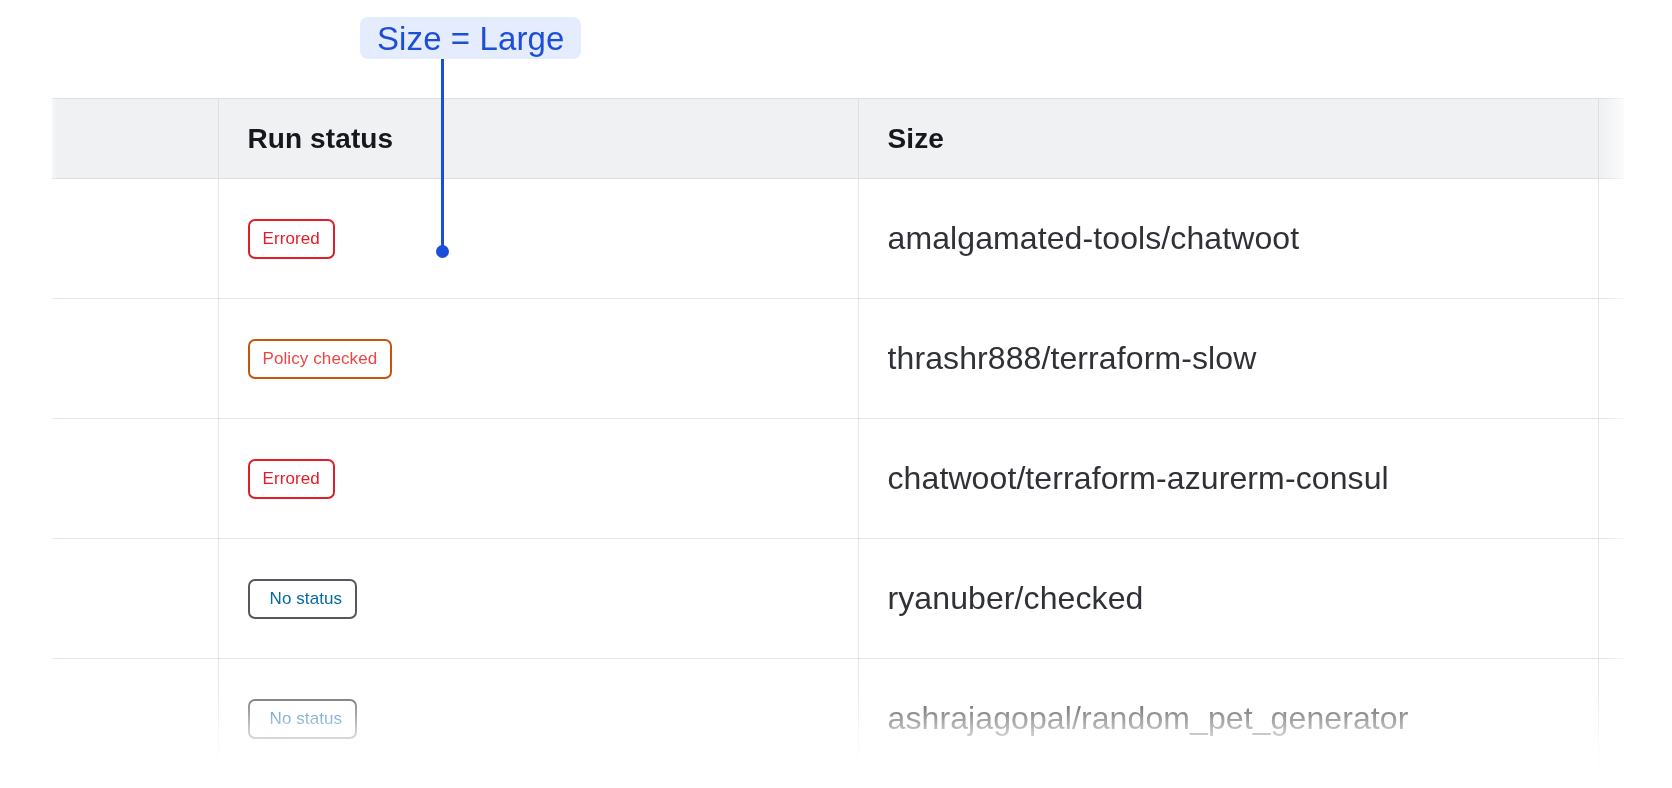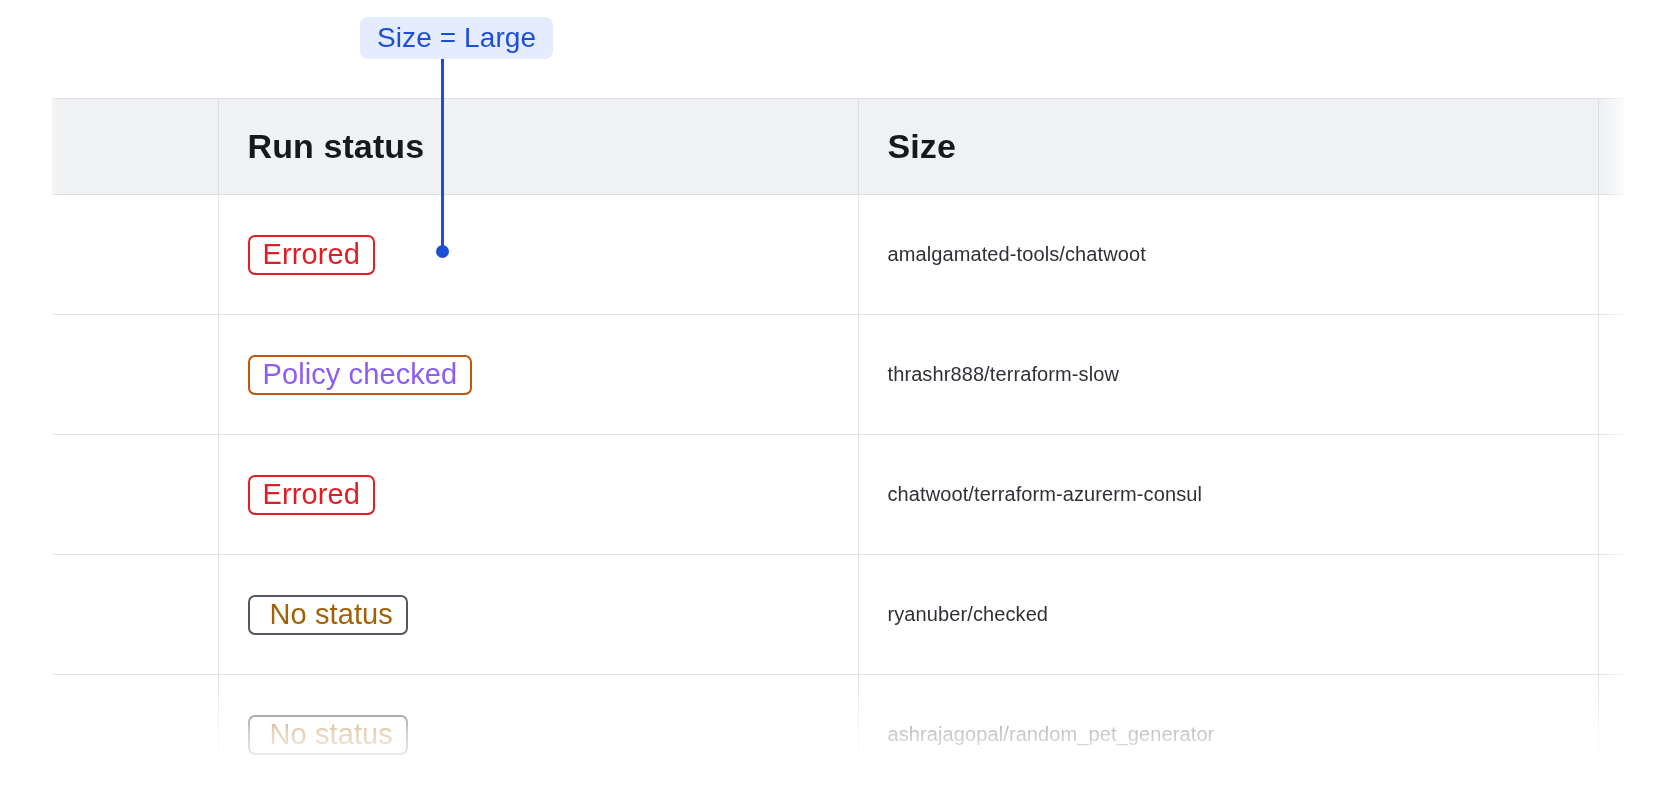--- a/index.html
+++ b/index.html
@@ -35,21 +35,21 @@
     display: flex;
     align-items: center;
     justify-content: center;
     padding: 0 17px;
     background: #e4ecfd;
     border-radius: 8px;
     box-sizing: border-box;
     z-index: 40;
   }
   .callout-label {
-    font-size: 28px;
+    font-size: 33px;
     line-height: 1;
     color: #1d4ed8;
     font-family: "Liberation Sans", sans-serif;
     white-space: nowrap;
     letter-spacing: 0.1px;
   }
 
   .leader-line {
     position: absolute;
     left: 441px;
@@ -86,25 +86,25 @@
     width: 1572px;
     background: #ffffff;
   }
   table.grid col.c-spacer   { width: 166px; }
   table.grid col.c-status   { width: 640px; }
   table.grid col.c-repo     { width: 740px; }
   table.grid col.c-tail     { width: 26px; }
 
   thead th {
     background: #f0f1f3;
-    height: 96px;
+    height: 80px;
     padding: 0 0 0 29px;
     text-align: left;
     vertical-align: middle;
-    font-size: 34px;
+    font-size: 28px;
     font-weight: bold;
     color: #16181d;
     border-top: 1px solid #dcdee3;
     border-bottom: 1px solid #dcdee3;
     border-right: 1px solid #dcdee3;
     box-sizing: border-box;
     letter-spacing: 0.1px;
   }
   thead th.th-spacer { padding-left: 0; }
   thead th.th-tail   { border-right: none; }
@@ -115,54 +115,54 @@
     vertical-align: middle;
     border-bottom: 1px solid #e2e4e8;
     border-right: 1px solid #e2e4e8;
     box-sizing: border-box;
     background: #ffffff;
   }
   tbody td.td-spacer { padding-left: 0; }
   tbody td.td-tail   { border-right: none; }
 
   .repo-text {
-    font-size: 20px;
+    font-size: 32px;
     color: #2f3136;
     white-space: nowrap;
     letter-spacing: 0.1px;
   }
 
   
   .pill {
     display: inline-flex;
     align-items: center;
     justify-content: center;
     height: 40px;
     padding: 0 13px;
     border-radius: 7px;
     border: 2px solid #55585f;
     color: #55585f;
-    font-size: 29px;
+    font-size: 17px;
     line-height: 1;
     background: transparent;
     box-sizing: border-box;
     white-space: nowrap;
     letter-spacing: 0.1px;
   }
   .pill.errored {
     border-color: #e11d28;
     color: #e11d28;
   }
   .pill.policy {
     border-color: #c2570a;
-    color: #8b5cf6;
+    color: #ef4444;
   }
   .pill.nostatus {
     border-color: #55585f;
-    color: #a16207;
+    color: #0369a1;
     padding-left: 20px;
   }
 
   
   .fade {
     position: absolute;
     z-index: 30;
     pointer-events: none;
   }
   .fade-left {

